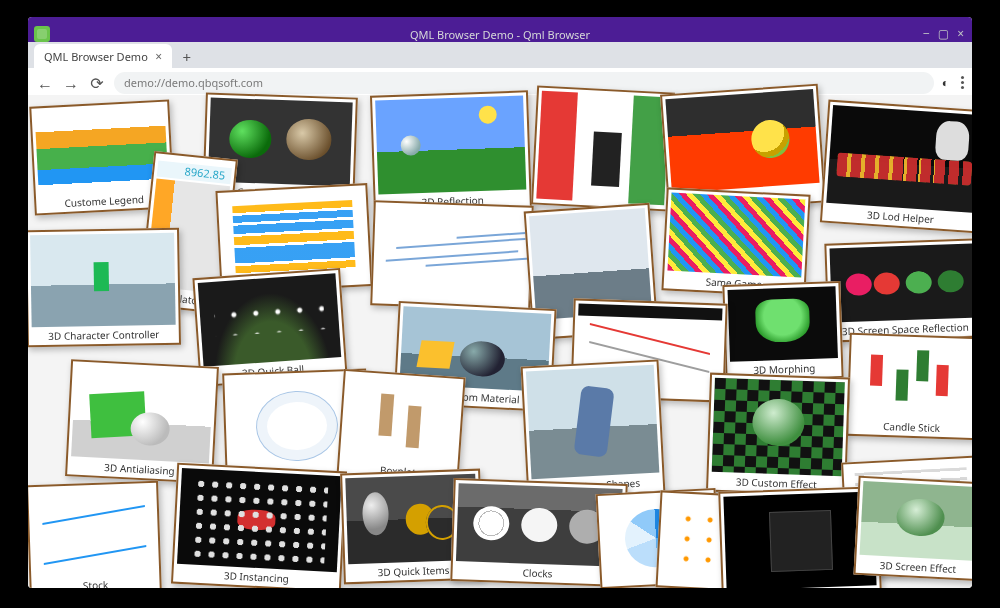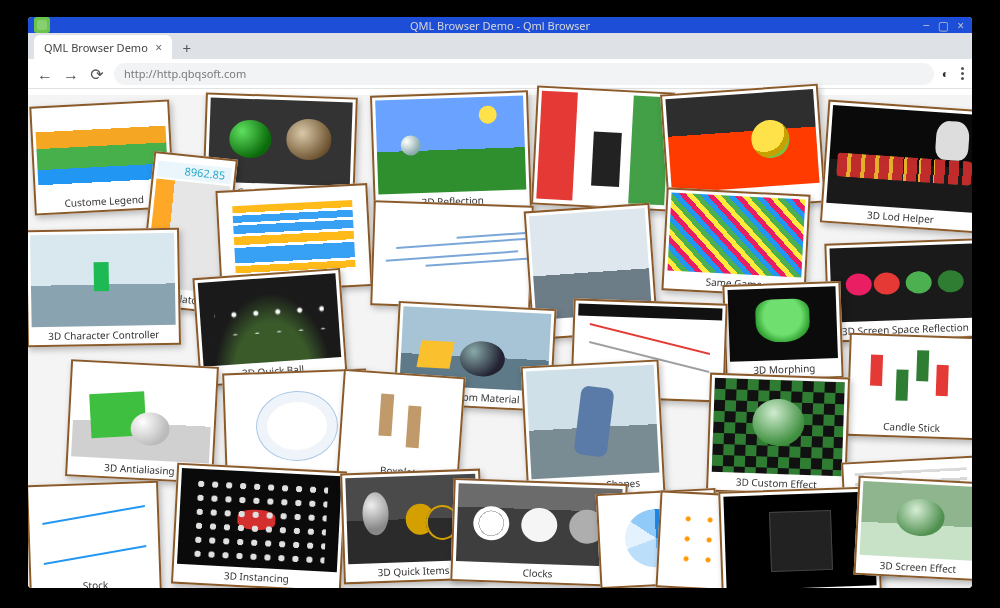--- a/index.html
+++ b/index.html
@@ -4,22 +4,22 @@
 <style>
 * { margin: 0; padding: 0; box-sizing: border-box; }
 html, body { width: 1000px; height: 608px; overflow: hidden; font-family: "Segoe UI", "Noto Sans", sans-serif; background: #000; }
 
 .win {
   position: absolute; left: 28px; top: 17px; width: 944px; height: 571px;
   background: #fff; border-radius: 4px; overflow: hidden;
   box-shadow: 0 8px 30px rgba(0,0,0,.35);
 }
 .titlebar {
-  height: 16px; background: #1d4ed8; color: #d5d7d8; display: flex;
-  align-items: center; font-size: 11px; position: relative;
+  height: 25px; background: #4c1d95; color: #d5d7d8; display: flex;
+  align-items: flex-end; font-size: 11px; position: relative;
 }
 .titlebar .app-icon { width: 16px; height: 16px; margin: 0 6px; background: #6ac44b; border-radius: 3px; position: relative; }
 .titlebar .app-icon::after { content:""; position:absolute; left:3px; top:3px; width:10px; height:10px; background:#fff; opacity:.2; border-radius:2px; }
 .titlebar .title { position:absolute; left:0; right:0; text-align:center; pointer-events:none; }
 .titlebar .win-ctrls { margin-left:auto; display:flex; gap:8px; padding-right:8px; color:#bfc3c5; font-size:12px; }
 .tabbar { height: 26px; display:flex; align-items:flex-end; background:#dee1e6; padding-left:6px; }
 .tab { height: 24px; background:#fff; border-radius:6px 6px 0 0; padding:0 24px 0 10px;
   font-size:11px; display:flex; align-items:center; position:relative; min-width:120px; color:#444;text-align:center; }
 .tab .tab-close { position:absolute; right:6px; top:5px; width:14px; height:14px; display:flex;
   align-items:center; justify-content:center; font-size:12px; color:#666; }
@@ -148,21 +148,21 @@
       <span class="tab-close">×</span>
     </div>
     <div class="newtab">+</div>
   </div>
 
   <div class="toolbar">
     <div class="nav-btn">←</div>
     <div class="nav-btn">→</div>
     <div class="nav-btn">⟳</div>
     <div class="urlbar">
-      <span>http://http.qbqsoft.com</span>
+      <span>demo://demo.qbqsoft.com</span>
     </div>
     <div class="right-icons">
       <span style="font-size:12px;color:#333;">◐</span>
       <div class="dots">
           <span></span>
           <span></span>
           <span></span>
         </div>
     </div>
   </div>

